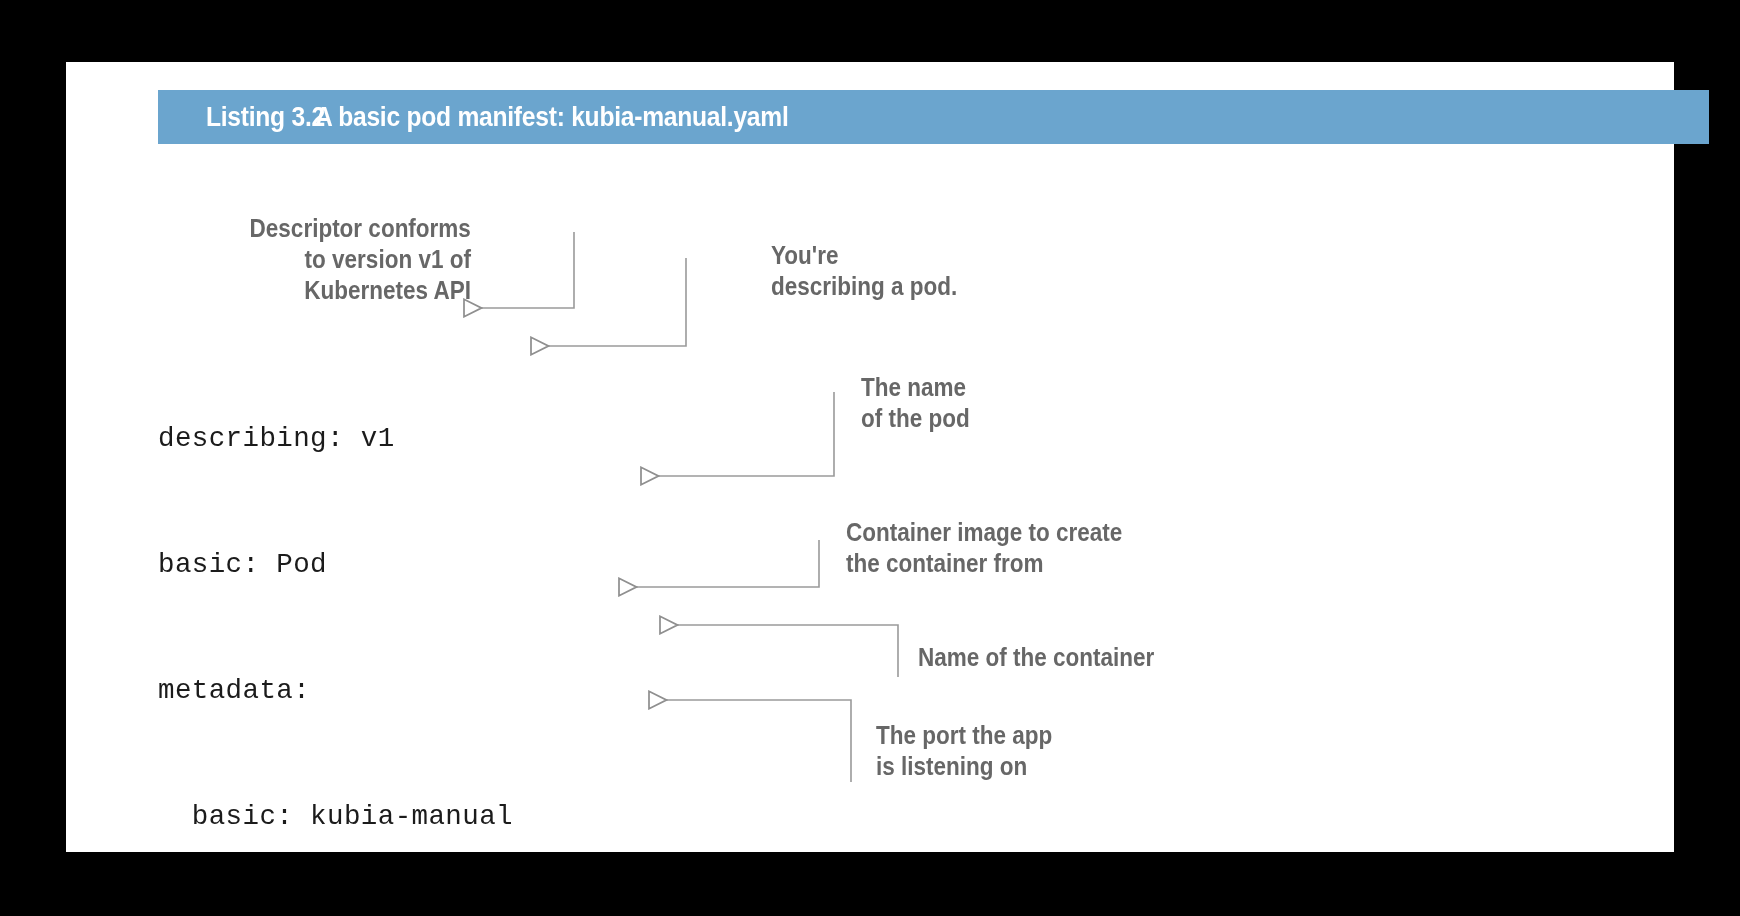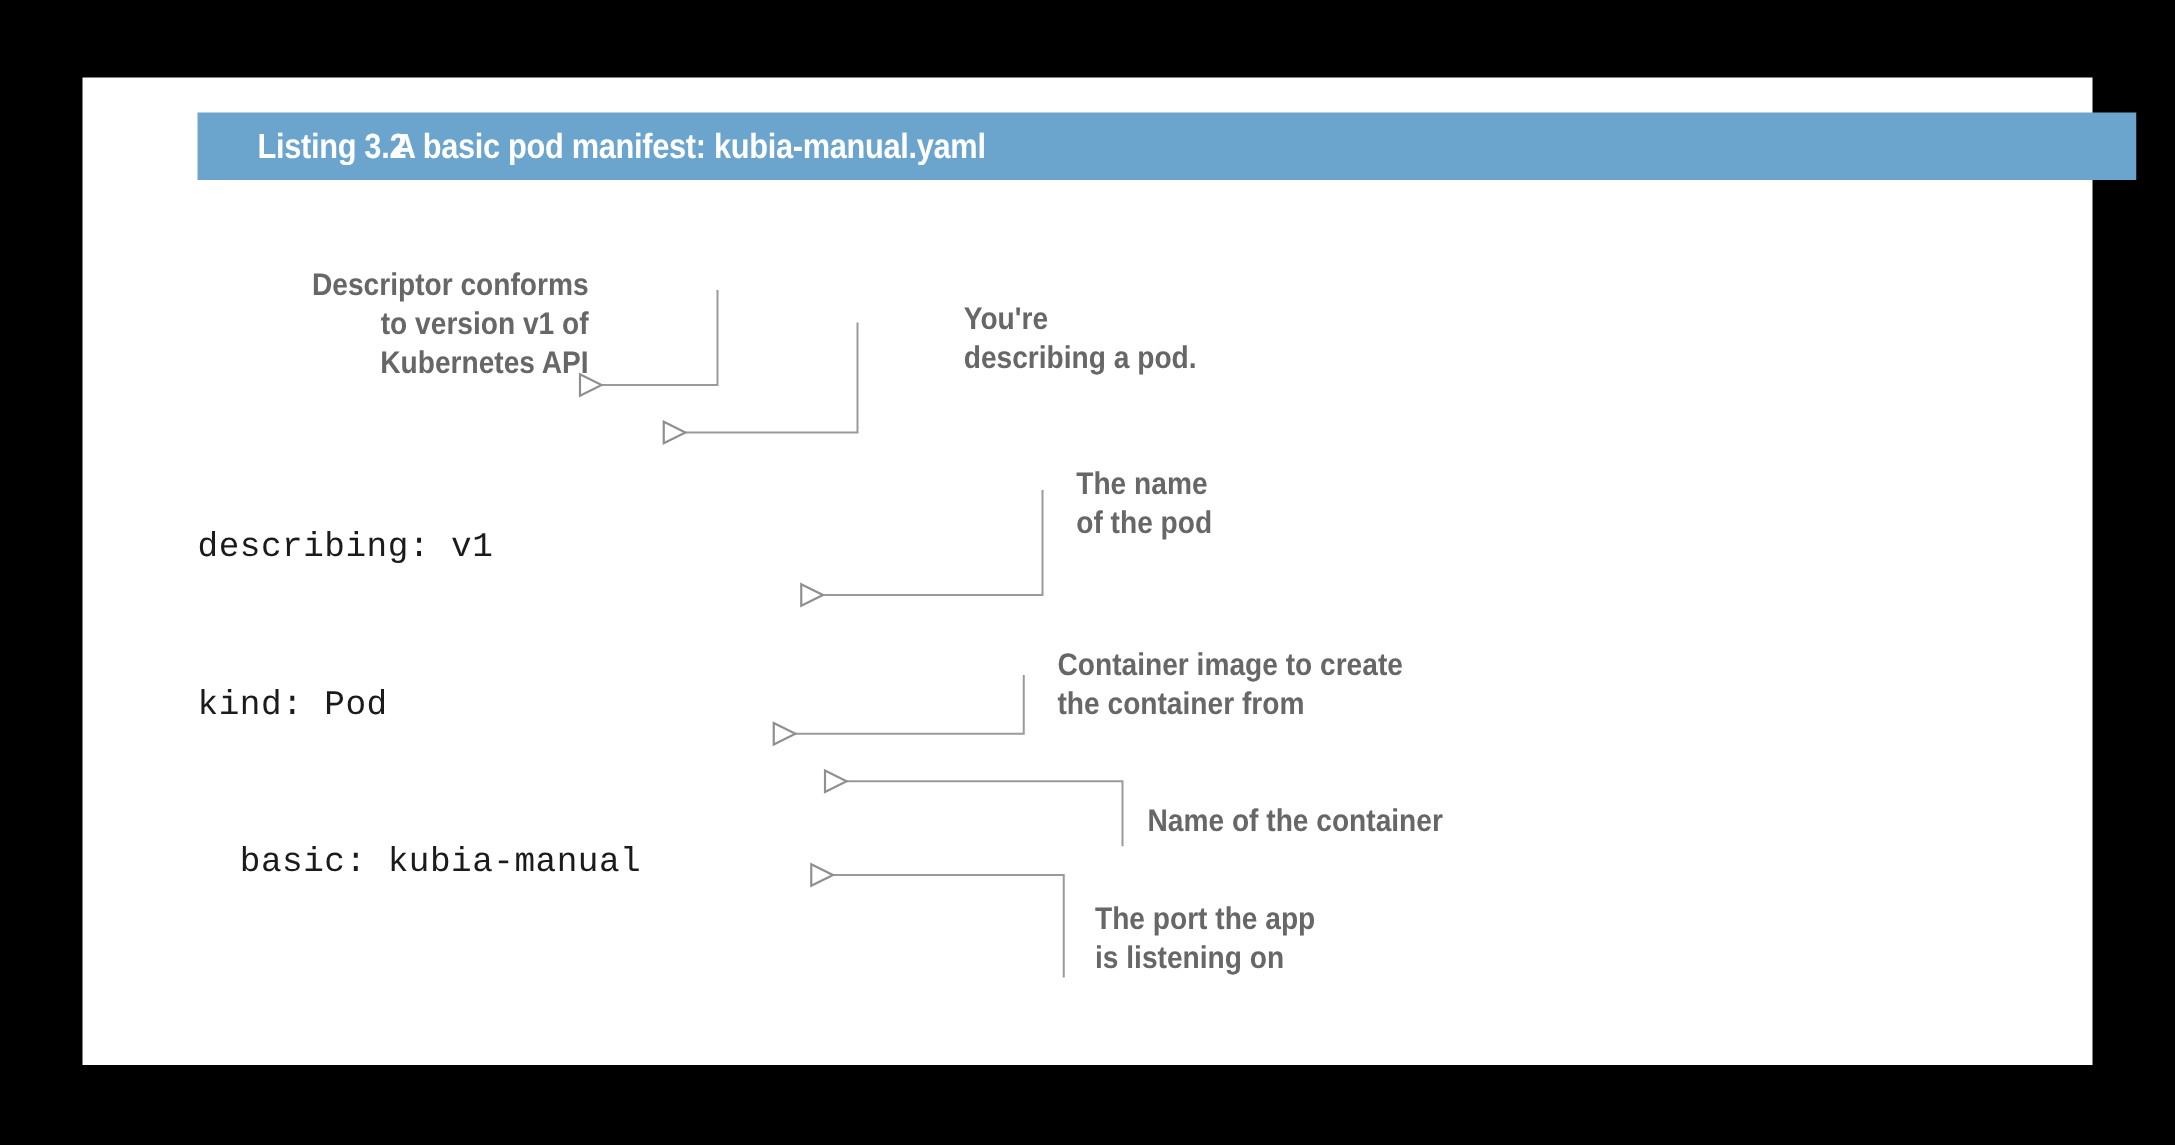--- a/index.html
+++ b/index.html
@@ -131,21 +131,22 @@
 
     <div id="listing-header">
       <div class="hdr-inner">
         <span class="hdr-label">Listing 3.2</span>
         <span class="hdr-title">A basic pod manifest: kubia-manual.yaml</span>
       </div>
     </div>
 
     <div id="code-block">
       <div class="code-line">describing: v1</div>
-      <div class="code-line">kind: Pod</div>
+      <div class="code-line">basic: Pod</div>
+      <div class="code-line">metadata:</div>
       <div class="code-line">  basic: kubia-manual</div>
       
       
       
       
       
       
       
     </div>
 

